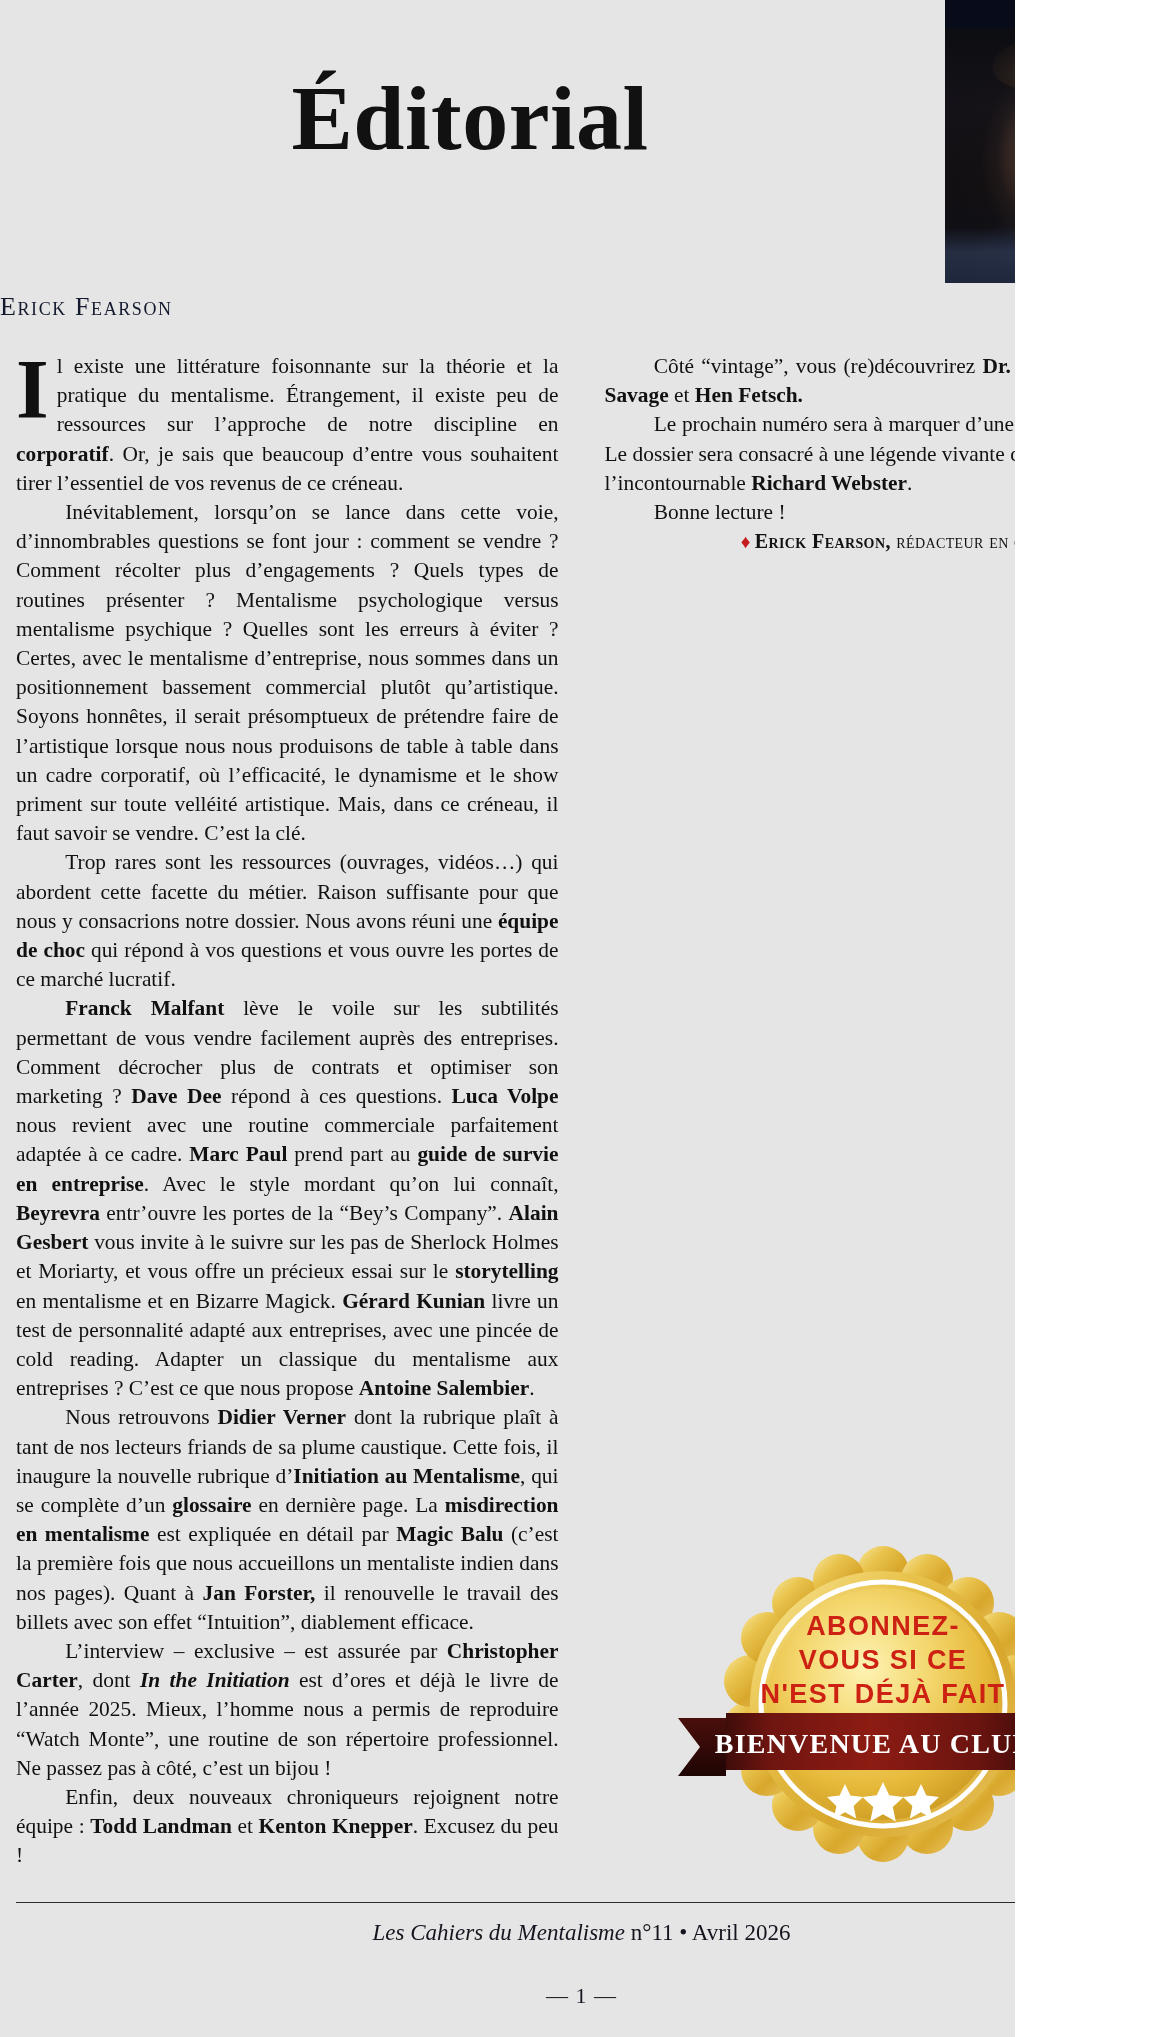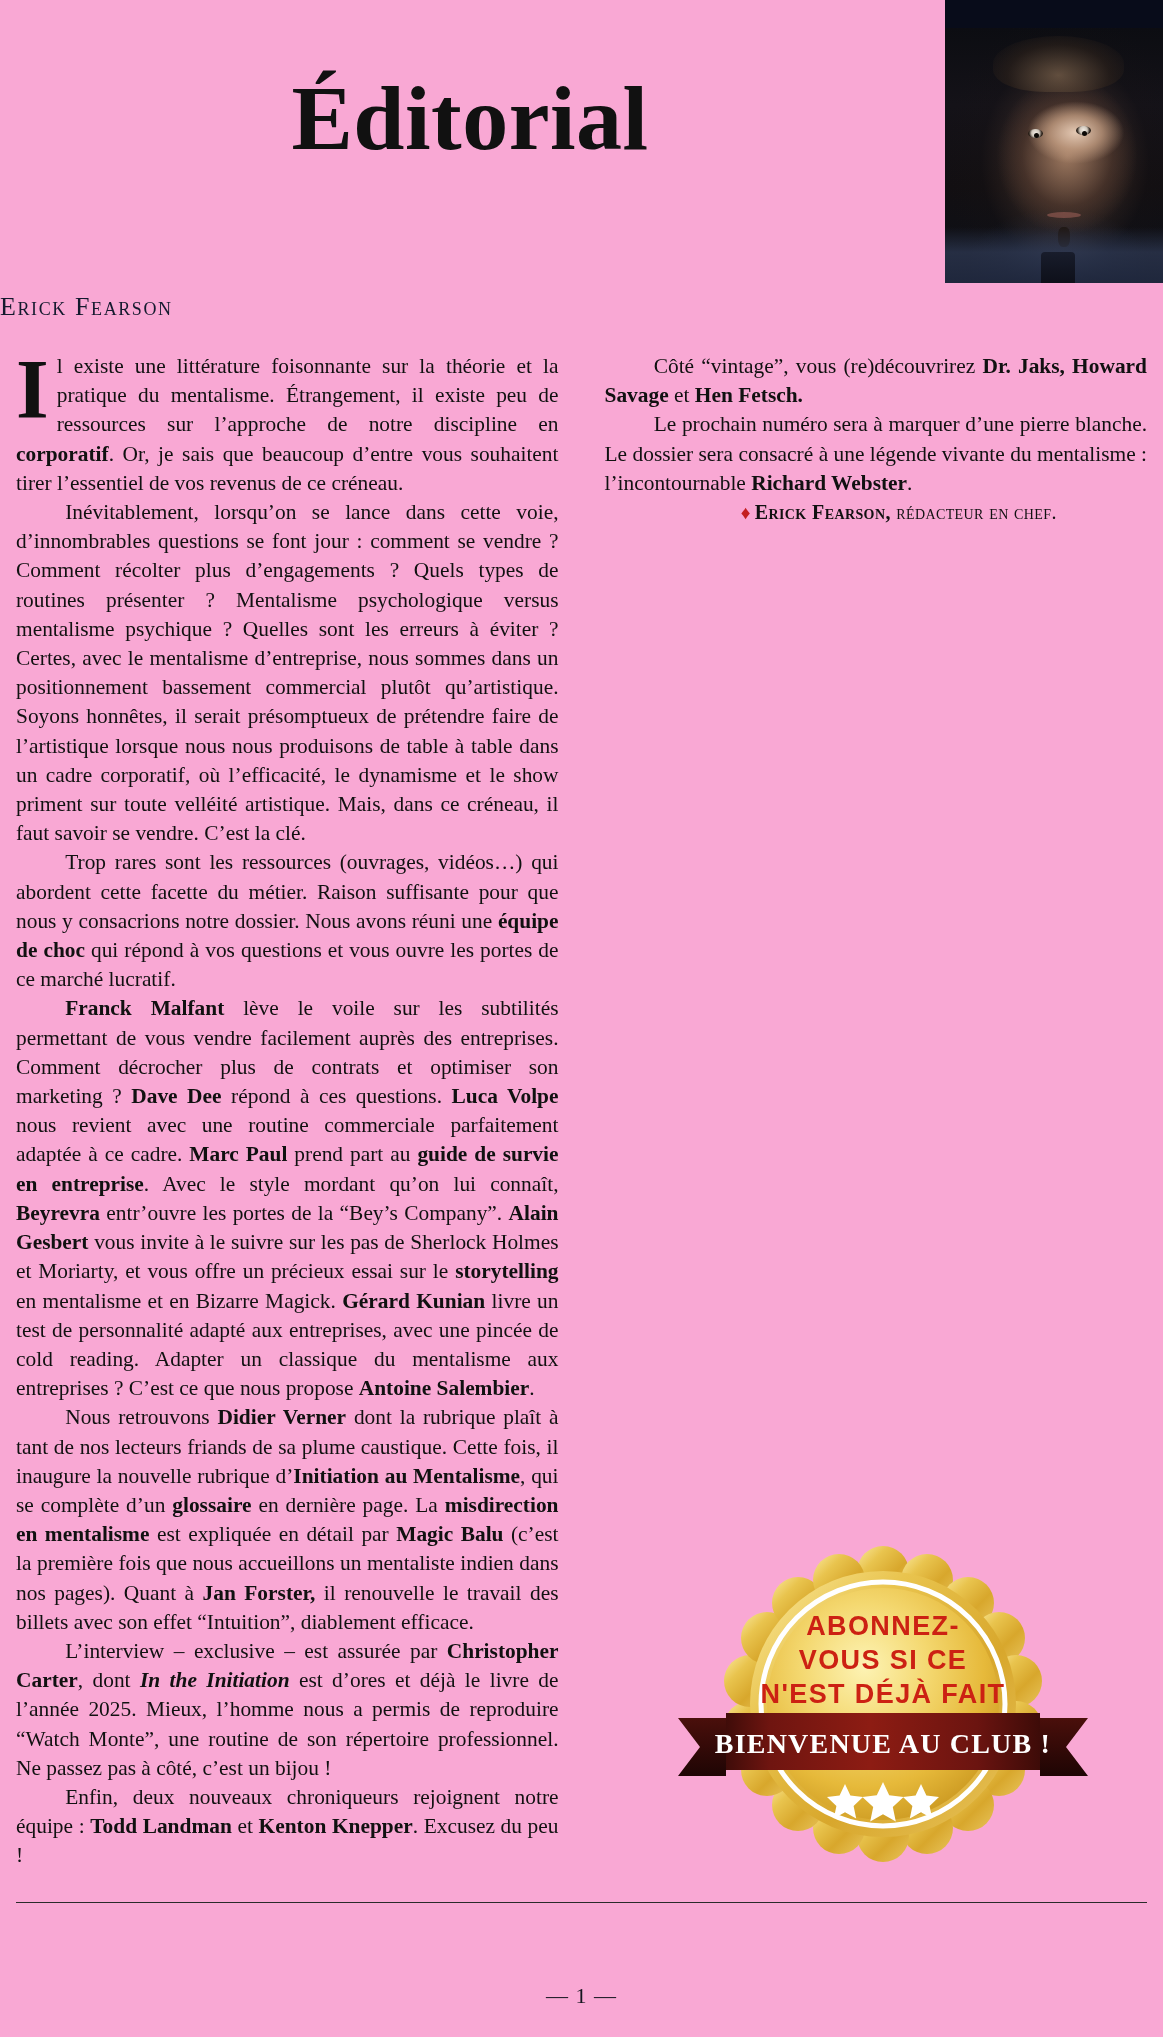--- a/index.html
+++ b/index.html
@@ -6,23 +6,23 @@
     margin: 0;
     padding: 0;
     background: #ffffff;
   }
   body {
     font-family: "Liberation Serif", "DejaVu Serif", serif;
     color: #0d0d0d;
   }
   #page {
     position: relative;
-    width: 1163px;
+    width: 1015px;
     height: 2037px;
-    background: #f9a8d4;
+    background: #e5e5e5;
     overflow: hidden;
   }
 
   
   .masthead {
     position: absolute;
     left: 0; top: 0;
     width: 1163px;
     height: 300px;
   }
@@ -275,20 +275,21 @@
     <p>Nous retrouvons <b>Didier Verner</b> dont la rubrique plaît à tant de nos lecteurs friands de sa plume caustique. Cette fois, il inaugure la nouvelle rubrique d’<b>Initiation au Mentalisme</b>, qui se complète d’un <b>glossaire</b> en dernière page. La <b>misdirection en mentalisme</b> est expliquée en détail par <b>Magic Balu</b> (c’est la première fois que nous accueillons un mentaliste indien dans nos pages). Quant à <b>Jan Forster,</b> il renouvelle le travail des billets avec son effet “Intuition”, diablement efficace.</p>
 
     <p>L’interview – exclusive – est assurée par <b>Christopher Carter</b>, dont <span class="bi">In the Initiation</span> est d’ores et déjà le livre de l’année 2025. Mieux, l’homme nous a permis de reproduire “Watch Monte”, une routine de son répertoire professionnel. Ne passez pas à côté, c’est un bijou !</p>
 
     <p>Enfin, deux nouveaux chroniqueurs rejoignent notre équipe : <b>Todd Landman</b> et <b>Kenton Knepper</b>. Excusez du peu !</p>
 
     <p>Côté “vintage”, vous (re)découvrirez <b>Dr. Jaks, Howard Savage</b> et <b>Hen Fetsch.</b></p>
 
     <p>Le prochain numéro sera à marquer d’une pierre blanche. Le dossier sera consacré à une légende vivante du mentalisme : l’incontournable <b>Richard Webster</b>.</p>
 
+    <p>Bonne lecture !</p>
 
     <p class="signature"><span class="diamond">♦</span><span class="sig-name">Erick Fearson,</span> <span>rédacteur en chef.</span></p>
   </div>
 
   <div class="badge-wrap">
     <svg class="badge-svg" viewBox="0 0 470 340" xmlns="http://www.w3.org/2000/svg">
       <defs>
         <radialGradient id="goldFill" cx="42%" cy="34%" r="72%">
           <stop offset="0%" stop-color="#fdf3b4"></stop>
           <stop offset="38%" stop-color="#f4d870"></stop>
@@ -360,15 +361,18 @@
 
       <g fill="#ffffff">
         <path d="M197,252 l5.4,11.6 12.6,1.5 -9.4,8.8 2.6,12.6 -11.2,-6.3 -11.2,6.3 2.6,-12.6 -9.4,-8.8 12.6,-1.5 Z"></path>
         <path d="M235,250 l6.2,13.3 14.4,1.7 -10.8,10.1 3,14.4 -12.8,-7.2 -12.8,7.2 3,-14.4 -10.8,-10.1 14.4,-1.7 Z"></path>
         <path d="M273,252 l5.4,11.6 12.6,1.5 -9.4,8.8 2.6,12.6 -11.2,-6.3 -11.2,6.3 2.6,-12.6 -9.4,-8.8 12.6,-1.5 Z"></path>
       </g>
     </svg>
   </div>
 
   <div class="footer-rule"></div>
+  <div class="footer-line">
+    <span class="mag">Les Cahiers du Mentalisme</span><span> n°11 • Avril 2026</span>
+  </div>
   <div class="page-number">— 1 —</div>
 
 </div>
 
 </body></html>

